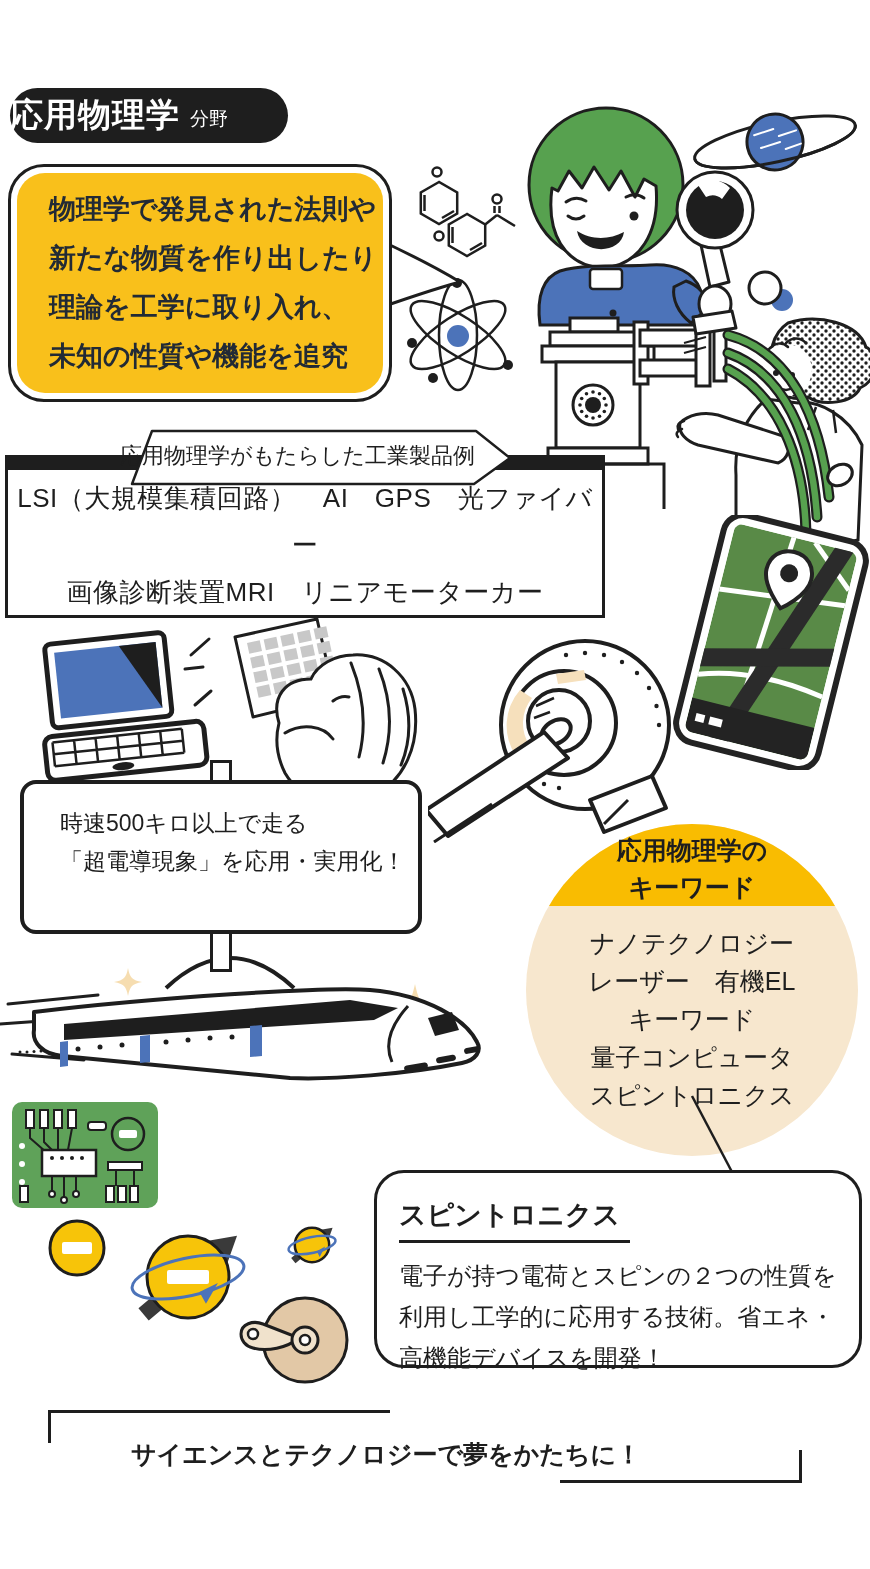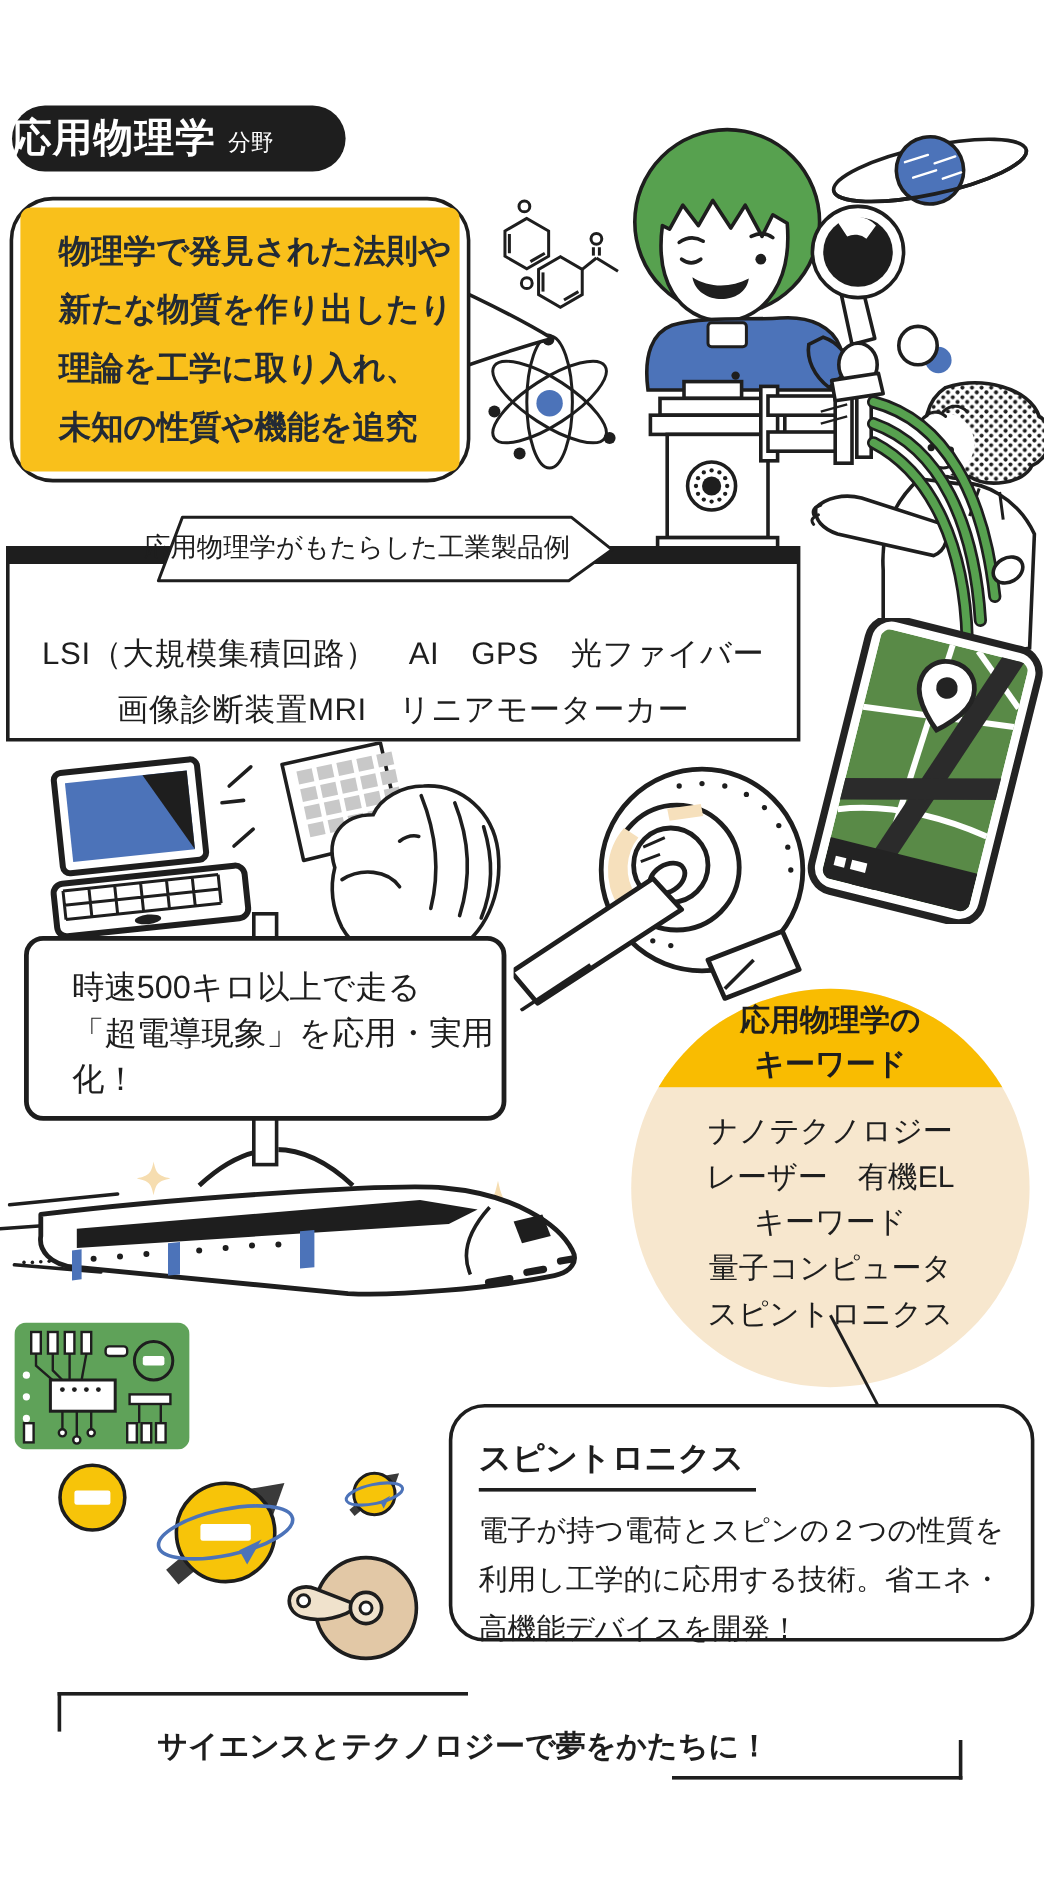--- a/index.html
+++ b/index.html
@@ -12,39 +12,39 @@
 
   
   .badge { left:10px; top:88px; width:278px; height:55px; background:#1e1e1e;
     border-radius:28px; display:flex; align-items:center; gap:10px; color:#fff; }
   .badge-title { font-size:33px; font-weight:bold; letter-spacing:1px; }
   .badge-suffix { font-size:19px; margin-top:7px; }
 
   
   .bubble { left:8px; top:164px; width:384px; height:238px; border:3px solid #1e1e1e;
     border-radius:36px; background:#fff; padding:6px; z-index:3; }
-  .bubble-inner { width:100%; height:100%; background:#f9c01b; border-radius:9px;
+  .bubble-inner { width:100%; height:100%; background:#f9c01b; border-radius:28px;
     display:flex; flex-direction:column; justify-content:center; padding-left:32px; }
   .bubble-line { font-size:27px; line-height:49px; font-weight:600; color:#222a35; }
   .bubble-tail { left:358px; top:218px; z-index:2; }
 
   
-  .products-box { left:5px; top:455px; width:662px; height:163px; background:#fff;
+  .products-box { left:5px; top:455px; width:600px; height:163px; background:#fff;
     border:3px solid #1e1e1e; border-top:15px solid #1e1e1e; display:flex; flex-direction:column;
-    justify-content:flex-end; text-align:center; padding-top:6px; z-index:2; }
+    justify-content:center; text-align:center; padding-top:6px; z-index:2; }
   .products-line { font-size:26px; line-height:47px; letter-spacing:0.5px; }
   .ribbon-wrap { left:106px; top:427px; width:408px; height:60px; z-index:3; }
   .ribbon-label { position:absolute; left:14px; top:0; width:372px; height:57px;
     text-align:left; line-height:57px; font-size:22px; }
 
   
   .pole { width:22px; background:#fff; border:3px solid #1e1e1e; z-index:1; }
   .sign { left:20px; top:780px; width:402px; height:154px; background:#fff;
     border:4px solid #1e1e1e; border-radius:16px; padding:20px 0 0 36px; z-index:2; }
-  .sign-line { font-size:27px; line-height:38px; }
+  .sign-line { font-size:23px; line-height:38px; }
 
   
   .kw-title { left:520px; top:832px; width:344px; text-align:center; font-size:25px;
     font-weight:bold; line-height:37px; z-index:2; }
   .kw-items { left:520px; top:924px; width:344px; text-align:center; font-size:25px;
     line-height:38px; z-index:2; }
 
   
   .spin-card { left:374px; top:1170px; width:488px; height:198px; background:#fff;
     border:3px solid #1e1e1e; border-radius:30px; padding:24px 20px 0 22px; z-index:3; }

